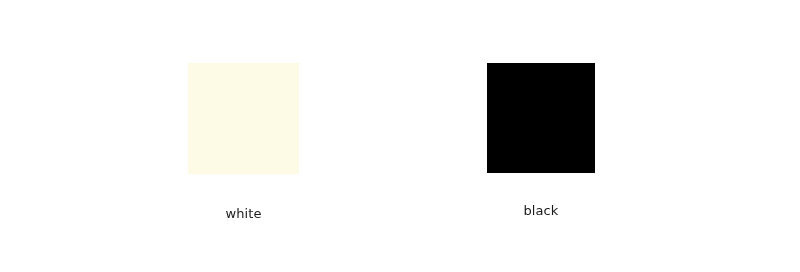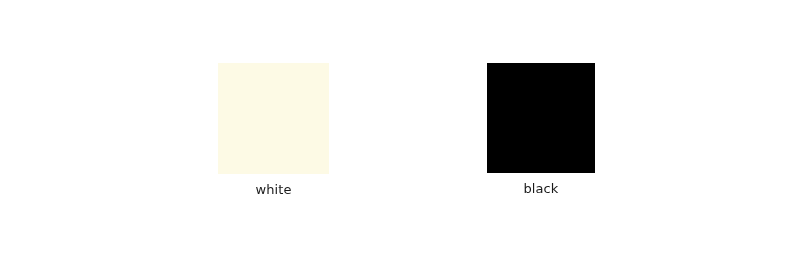--- a/index.html
+++ b/index.html
@@ -30,23 +30,23 @@
   .swatch-label {
     margin-top: 8px;
     font-size: 13px;
     line-height: 15px;
     color: #1a1a1a;
     letter-spacing: 0.1px;
     white-space: nowrap;
     text-align: center;
   }
   
-  #swatch-group-0 { left: 218px; top: 63px; }
+  #swatch-group-0 { left: 188px; top: 63px; gap: 24px; }
   #swatch-group-1 { left: 346px; top: 63px; }
-  #swatch-group-2 { left: 487px; top: 63px; }
+  #swatch-group-2 { left: 487px; top: 63px; gap: 22px; }
 </style>
 </head>
 <body style="background: rgb(255, 255, 255);">
 
 <div id="palette-figure">
 
   <div class="swatch-group" id="swatch-group-0">
     <div class="swatch-chip" style="background: rgb(253, 250, 229); width: 111px; height: 111px;"></div>
     <div class="swatch-label">white</div>
   </div>

